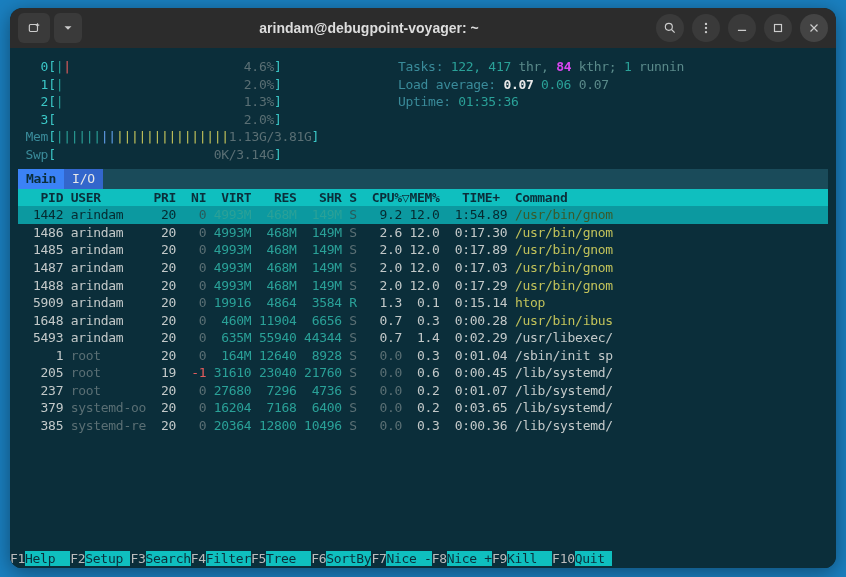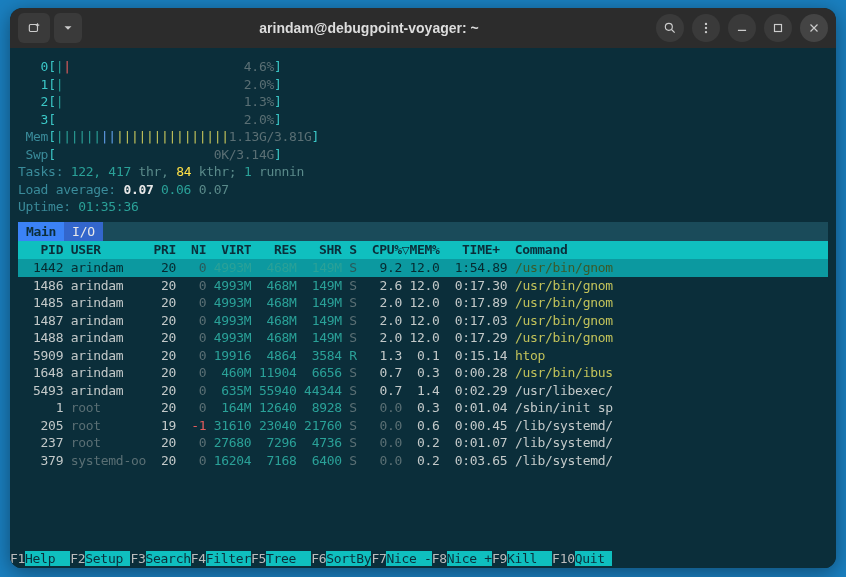--- a/index.html
+++ b/index.html
@@ -8,27 +8,27 @@
 .titlebar { height:40px; background:#2c2c2c; display:flex; align-items:center; padding:0 8px; border-radius:12px 12px 0 0;gap:32px; }
 .tb-left { display:flex; gap:4px; align-items:center; }
 .tb-btn { width:32px; height:30px; background:#3a3a3a; border-radius:6px; display:flex; align-items:center; justify-content:center; }
 .tb-btn.drop { width:28px; }
 .tb-center { flex:1; text-align:center; color:#ddd; font-family:sans-serif; font-weight:600; font-size:14px; }
 .tb-right { display:flex; gap:8px; align-items:center; }
 .circ { width:28px; height:28px; border-radius:50%; background:#3a3a3a; display:flex; align-items:center; justify-content:center; }
 .circ.close { background:#444; }
 .icon { width:14px; height:14px; }
 .term { position:absolute; top:40px; left:0; right:0; bottom:0; background:#0b2e3a; color:#c3c9c9; padding:10px 8px 0 8px; line-height:1.35; }
-.syspanel { display:flex;flex-direction:column; }
+.syspanel { display:flex; }
 .meters { width:380px; }
 .stats { flex:1; }
 .row { white-space:pre; }
 .c-cyan{color:#3bc7c7;} .c-grey{color:#5a6f74;} .c-yellow{color:#c2c25a;} .c-teal{color:#2aa198;}
 .c-red{color:#e35c5c;} .c-blue{color:#5f9ee8;} .c-label{color:#3a8b9a;} .c-white{color:#e8e8e8;font-weight:bold;}
-.c-thr{color:#5a8a8a;} .c-dim{color:#fde047;}
+.c-thr{color:#5a8a8a;} .c-dim{color:#d946ef;font-weight:bold;}
 .tabbar { margin-top:6px; background:#1a4b5a; }
 .tab { display:inline-block; padding:1px 8px; }
 .tab.active { background:#3b82f6; color:#0b2e3a; font-weight:bold; }
 .tab.inactive { background:#3366cc; color:#e8e8e8; }
 .hdr { background:#0fbfbf; color:#0b2e3a; white-space:pre; font-weight:bold; }
 .procrow { white-space:pre; }
 .procrow.sel { background:#0c99a0; color:#062a30; }
 .procrow.sel .c-grey{color:#2a5a5a;} .procrow.sel .c-yellow{color:#3a5a2a;}
 .fkeys { position:absolute; bottom:0; left:0; right:4px; background:#0b2e3a; white-space:pre; }
 .fk { color:#bcbcbc; }
@@ -114,17 +114,18 @@
         <div class="procrow"><span>  1485</span> <span class="">arindam   </span> <span> 20</span> <span class="c-grey">  0</span> <span class="c-teal">4993M</span> <span class="c-teal"> 468M</span> <span class="c-teal"> 149M</span> <span class="c-grey">S</span> <span class="">  2.0</span> <span>12.0</span> <span> 0:17.89</span> <span class="c-yellow">/usr/bin/gnom </span></div>
         <div class="procrow"><span>  1487</span> <span class="">arindam   </span> <span> 20</span> <span class="c-grey">  0</span> <span class="c-teal">4993M</span> <span class="c-teal"> 468M</span> <span class="c-teal"> 149M</span> <span class="c-grey">S</span> <span class="">  2.0</span> <span>12.0</span> <span> 0:17.03</span> <span class="c-yellow">/usr/bin/gnom </span></div>
         <div class="procrow"><span>  1488</span> <span class="">arindam   </span> <span> 20</span> <span class="c-grey">  0</span> <span class="c-teal">4993M</span> <span class="c-teal"> 468M</span> <span class="c-teal"> 149M</span> <span class="c-grey">S</span> <span class="">  2.0</span> <span>12.0</span> <span> 0:17.29</span> <span class="c-yellow">/usr/bin/gnom </span></div>
         <div class="procrow"><span>  5909</span> <span class="">arindam   </span> <span> 20</span> <span class="c-grey">  0</span> <span class="c-teal">19916</span> <span class="c-teal"> 4864</span> <span class="c-teal"> 3584</span> <span class="c-teal">R</span> <span class="">  1.3</span> <span> 0.1</span> <span> 0:15.14</span> <span class="c-yellow">htop          </span></div>
         <div class="procrow"><span>  1648</span> <span class="">arindam   </span> <span> 20</span> <span class="c-grey">  0</span> <span class="c-teal"> 460M</span> <span class="c-teal">11904</span> <span class="c-teal"> 6656</span> <span class="c-grey">S</span> <span class="">  0.7</span> <span> 0.3</span> <span> 0:00.28</span> <span class="c-yellow">/usr/bin/ibus </span></div>
         <div class="procrow"><span>  5493</span> <span class="">arindam   </span> <span> 20</span> <span class="c-grey">  0</span> <span class="c-teal"> 635M</span> <span class="c-teal">55940</span> <span class="c-teal">44344</span> <span class="c-grey">S</span> <span class="">  0.7</span> <span> 1.4</span> <span> 0:02.29</span> <span class="">/usr/libexec/ </span></div>
         <div class="procrow"><span>     1</span> <span class="c-grey">root      </span> <span> 20</span> <span class="c-grey">  0</span> <span class="c-teal"> 164M</span> <span class="c-teal">12640</span> <span class="c-teal"> 8928</span> <span class="c-grey">S</span> <span class="c-grey">  0.0</span> <span> 0.3</span> <span> 0:01.04</span> <span class="">/sbin/init sp </span></div>
         <div class="procrow"><span>   205</span> <span class="c-grey">root      </span> <span> 19</span> <span class="c-red"> -1</span> <span class="c-teal">31610</span> <span class="c-teal">23040</span> <span class="c-teal">21760</span> <span class="c-grey">S</span> <span class="c-grey">  0.0</span> <span> 0.6</span> <span> 0:00.45</span> <span class="">/lib/systemd/ </span></div>
         <div class="procrow"><span>   237</span> <span class="c-grey">root      </span> <span> 20</span> <span class="c-grey">  0</span> <span class="c-teal">27680</span> <span class="c-teal"> 7296</span> <span class="c-teal"> 4736</span> <span class="c-grey">S</span> <span class="c-grey">  0.0</span> <span> 0.2</span> <span> 0:01.07</span> <span class="">/lib/systemd/ </span></div>
         <div class="procrow"><span>   379</span> <span class="c-grey">systemd-oo</span> <span> 20</span> <span class="c-grey">  0</span> <span class="c-teal">16204</span> <span class="c-teal"> 7168</span> <span class="c-teal"> 6400</span> <span class="c-grey">S</span> <span class="c-grey">  0.0</span> <span> 0.2</span> <span> 0:03.65</span> <span class="">/lib/systemd/ </span></div>
+        <div class="procrow"><span>   385</span> <span class="c-grey">systemd-re</span> <span> 20</span> <span class="c-grey">  0</span> <span class="c-teal">20364</span> <span class="c-teal">12800</span> <span class="c-teal">10496</span> <span class="c-grey">S</span> <span class="c-grey">  0.0</span> <span> 0.3</span> <span> 0:00.36</span> <span class="">/lib/systemd/ </span></div>
       </div>
 
     <div class="fkeys" id="fkeys"><span class="fk">F1</span><span class="fl">Help  </span><span class="fk">F2</span><span class="fl">Setup </span><span class="fk">F3</span><span class="fl">Search</span><span class="fk">F4</span><span class="fl">Filter</span><span class="fk">F5</span><span class="fl">Tree  </span><span class="fk">F6</span><span class="fl">SortBy</span><span class="fk">F7</span><span class="fl">Nice -</span><span class="fk">F8</span><span class="fl">Nice +</span><span class="fk">F9</span><span class="fl">Kill  </span><span class="fk">F10</span><span class="fl">Quit </span></div>
   </div>
 </div>
 
 </body></html>

